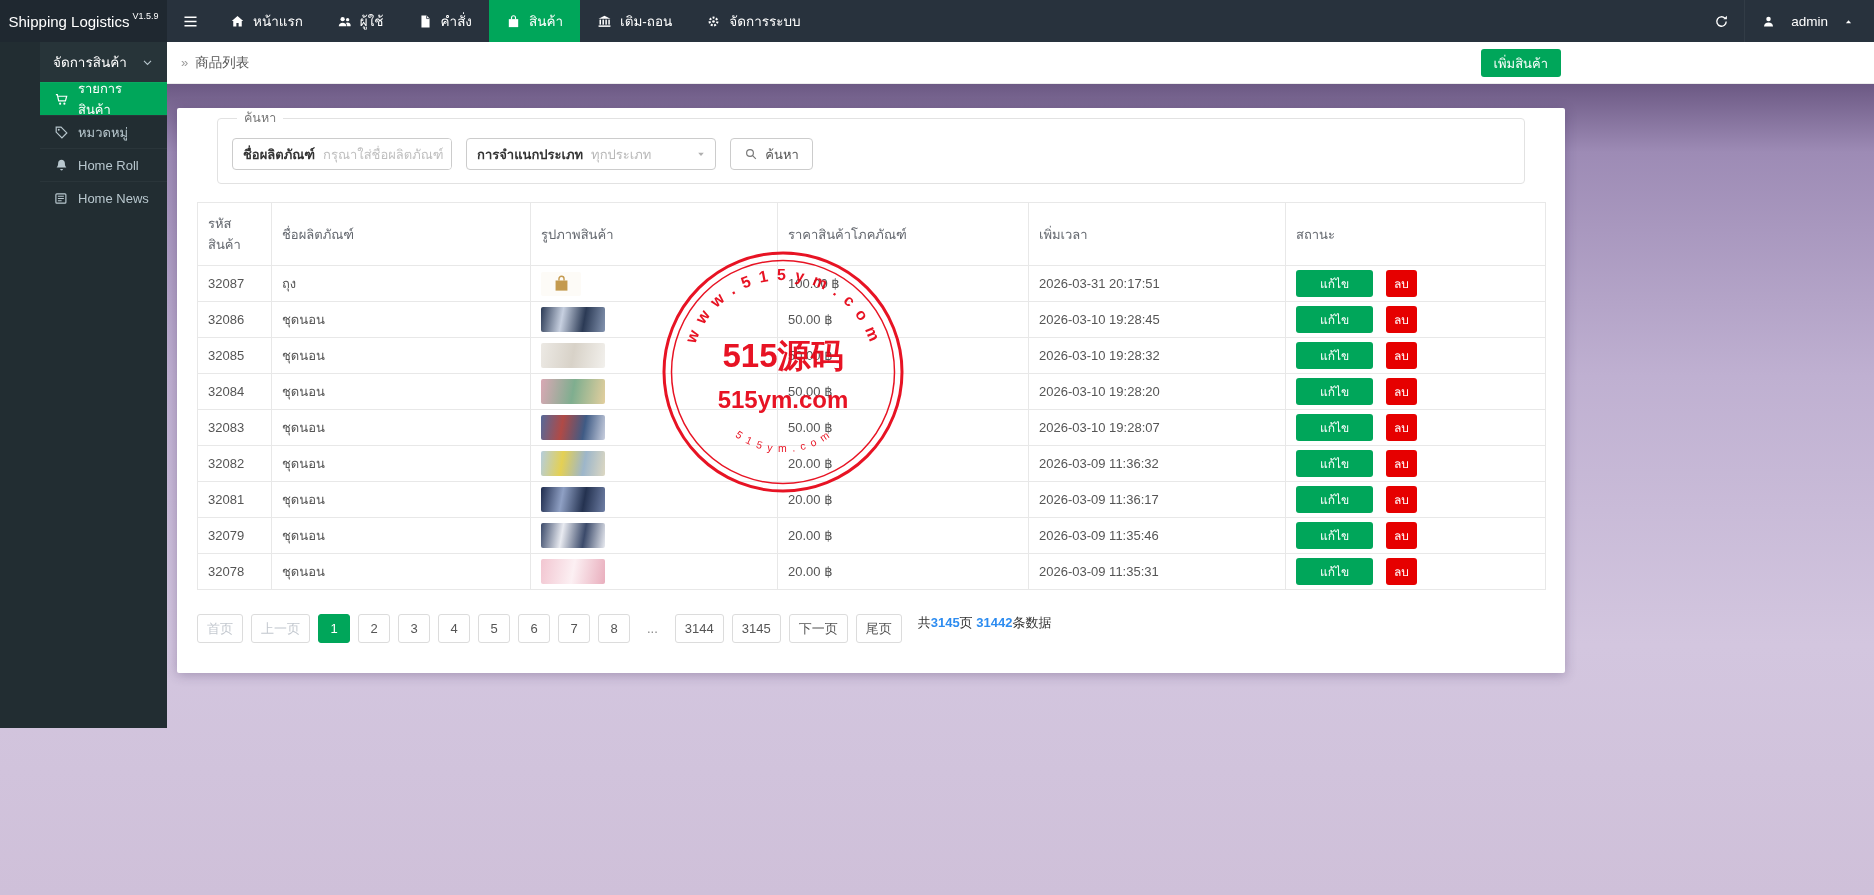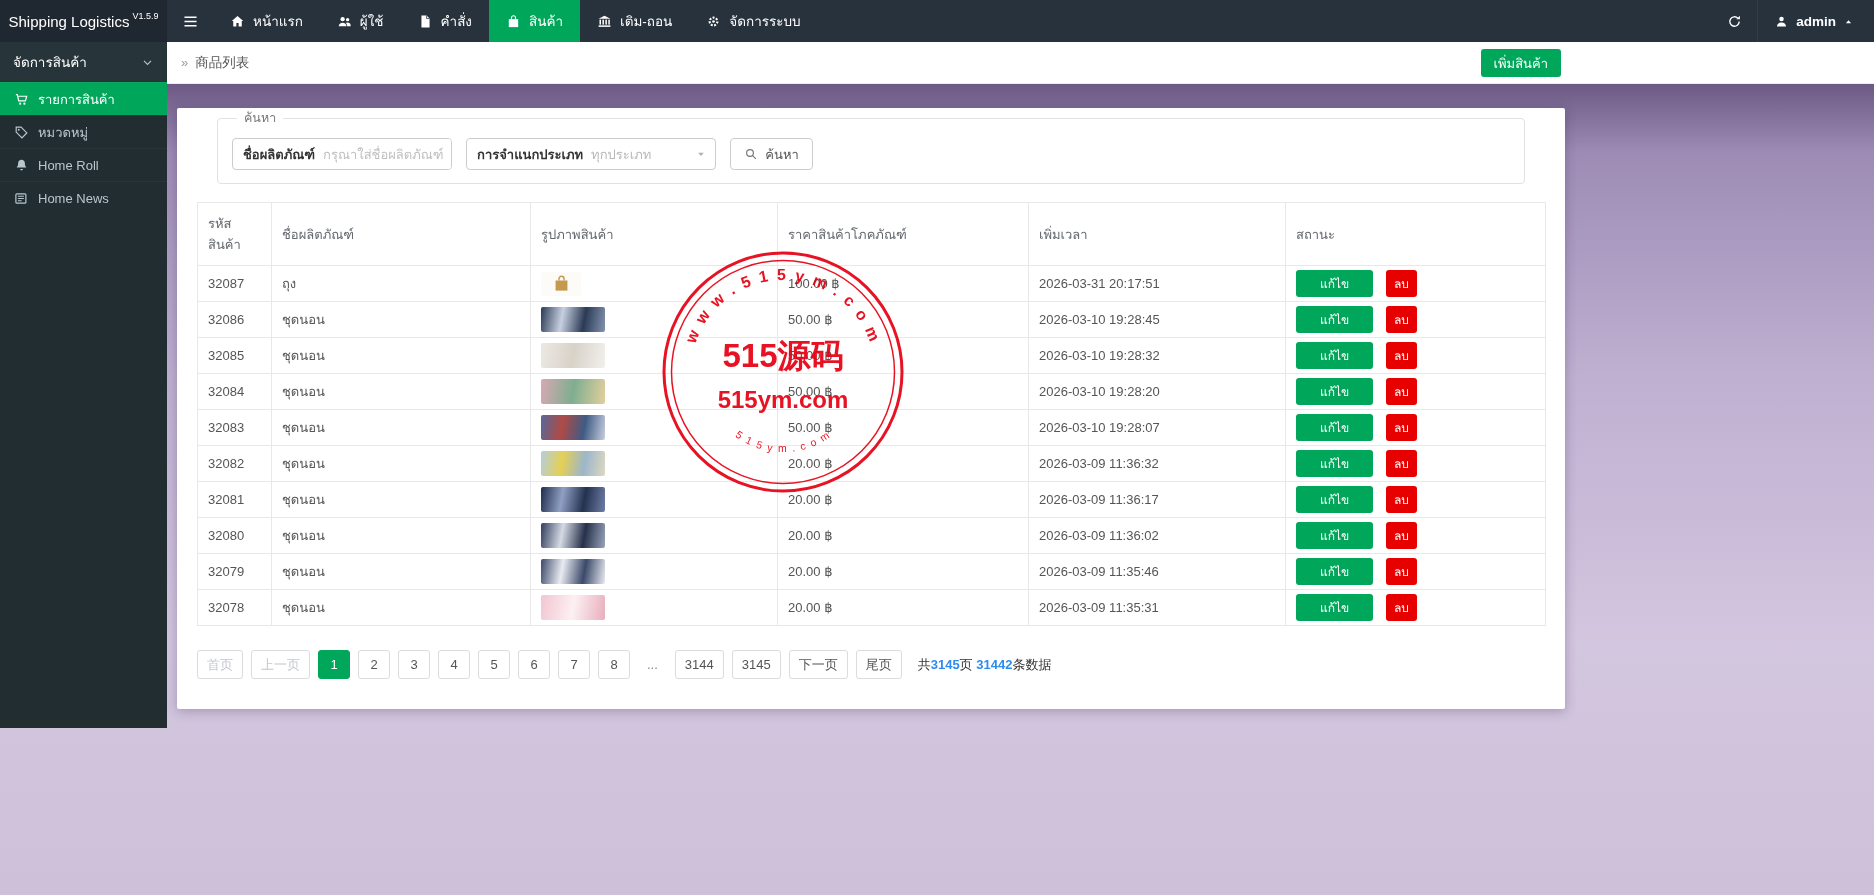--- a/index.html
+++ b/index.html
@@ -12,24 +12,24 @@
   .brand { width:167px; background:#1f2830; display:flex; align-items:center; justify-content:center; font-size:15px; white-space:nowrap; }
   .brand-version { font-size:9px; position:relative; top:-5px; margin-left:3px; }
   .hamburger { width:46px; display:flex; align-items:center; justify-content:center; cursor:pointer; }
   .hamburger svg { width:17px; height:17px; }
   .nav { display:flex; }
   .nav-item { display:flex; align-items:center; gap:8px; padding:0 17px; font-size:13.5px; cursor:pointer; }
   .nav-item.active { background:var(--accent-green,#00a65a);justify-content:flex-end; }
   .topbar-right { margin-left:auto; display:flex; align-items:stretch; }
   .refresh-btn { width:46px; display:flex; align-items:center; justify-content:center; cursor:pointer; }
   .refresh-btn svg { width:15px; height:15px; }
-  .user-menu { display:flex; align-items:center; gap:7px; padding:0 20px 0 16px; font-size:13.5px; cursor:pointer; border-left:1px solid rgba(255,255,255,.05);font-weight:bold; }
+  .user-menu { display:flex; align-items:center; gap:15px; padding:0 20px 0 16px; font-size:13.5px; cursor:pointer; border-left:1px solid rgba(255,255,255,.05); }
   .user-menu .caret { width:11px; height:11px; }
   
-  .sidebar { position:absolute; top:42px; left:0; width:167px; height:686px; background:#222d32; z-index:20; }
+  .sidebar { position:absolute; top:42px; left:0; width:167px; height:686px; background:#222d32; z-index:20;padding-left:40px; }
   .sidebar-section { height:40px; display:flex; align-items:center; gap:8px; padding:0 13px; color:#fff; font-size:13.5px; background:#273439; cursor:pointer; }
   .sidebar-section .chev { margin-left:auto; width:13px; height:13px; color:#b8c7ce; }
   .side-item { height:33px; display:flex; align-items:center; gap:9px; padding:0 14px; color:#b8c7ce; font-size:13px; cursor:pointer; border-top:1px solid rgba(255,255,255,.04); }
   .side-item.active { background:var(--accent-green,#00a65a); color:#fff; }
   
   .breadcrumb-bar { position:absolute; top:42px; left:167px; right:0; height:42px; background:#fff; border-bottom:1px solid #ececec; display:flex; align-items:center; padding:0 14px; z-index:20; }
   .crumb-prefix { color:#9a9a9a; font-size:13px; margin-right:7px; }
   .crumb-title { color:#555; font-size:13.5px; }
   .add-btn { position:absolute; right:313px; top:7px; height:28px; padding:0 13px; background:var(--accent-green,#00a65a); color:#fff; border:none; border-radius:3px; font-size:13px; cursor:pointer; font-family:inherit; }
   
@@ -50,21 +50,21 @@
   .product-table { margin:18px 20px 0; width:1348px; border-collapse:collapse; table-layout:fixed; font-size:13px; color:#555; }
   .product-table th, .product-table td { border:1px solid #e8e8e8; text-align:left; }
   .product-table th { font-weight:normal; color:#63676e; padding:10px; background:#fff; }
   .product-table td { padding:4px 10px; }
   .thumb { width:64px; height:25px; border-radius:2px; background:#eee; }
   .thumb.bag { width:40px; height:24px; background:#fdfbf7; display:flex; align-items:center; justify-content:center; }
   .thumb.bag svg { width:19px; height:19px; color:#c49a4f; }
   .btn-edit { background:var(--accent-green,#00a65a); color:#fff; border:none; border-radius:3px; font-size:12px; padding:4px 24px; cursor:pointer; font-family:inherit; }
   .btn-del { background:var(--delete-red,#e60000); color:#fff; border:none; border-radius:3px; font-size:12px; padding:4px 8px; margin-left:9px; cursor:pointer; font-family:inherit; }
   
-  .pagination { display:flex; align-items:center; gap:8px; margin:24px 20px 22px; font-size:13px; }
+  .pagination { display:flex; align-items:flex-start; gap:8px; margin:24px 20px 22px; font-size:13px; }
   .page-btn { display:inline-flex; align-items:center; justify-content:center; min-width:32px; height:29px; padding:0 9px; border:1px solid #dcdcdc; border-radius:3px; background:#fff; color:#555; cursor:pointer; user-select:none; }
   .page-btn.disabled { color:#c3c8cf; cursor:default; }
   .page-btn.active { background:var(--accent-green,#00a65a); border-color:var(--accent-green,#00a65a); color:#fff; }
   .page-btn.ellipsis { border:none; background:transparent; cursor:default; min-width:18px; color:#888; }
   .page-summary { color:#333; margin-left:8px; }
   .page-summary .num { color:var(--link-blue,#2d8cf0); font-weight:bold; }
   
   .watermark { position:absolute; left:491px; top:163px; width:250px; height:250px; color:var(--watermark-red,#e60012); opacity:.92; pointer-events:none; z-index:5; }
   .defs-hidden { position:absolute; width:0; height:0; overflow:hidden; }
 </style>
@@ -412,35 +412,20 @@
       </div>
     </td>
     <td>20.00 ฿</td>
     <td>2026-03-09 11:36:17</td>
     <td>
       <button class="btn-edit">แก้ไข</button>
       <button class="btn-del">ลบ</button>
     </td>
   </tr>
 
-  <tr>
-    <td>32080</td>
-    <td>ชุดนอน</td>
-    <td>
-      <div class="thumb" style="background: linear-gradient(100deg, rgb(48, 62, 92), rgb(213, 218, 228), rgb(38, 48, 74), rgb(154, 165, 189));">
-        
-      </div>
-    </td>
-    <td>20.00 ฿</td>
-    <td>2026-03-09 11:36:02</td>
-    <td>
-      <button class="btn-edit">แก้ไข</button>
-      <button class="btn-del">ลบ</button>
-    </td>
-  </tr>
 
   <tr>
     <td>32079</td>
     <td>ชุดนอน</td>
     <td>
       <div class="thumb" style="background: linear-gradient(100deg, rgb(59, 74, 106), rgb(233, 235, 241), rgb(59, 74, 106), rgb(233, 235, 241));">
         
       </div>
     </td>
     <td>20.00 ฿</td>

